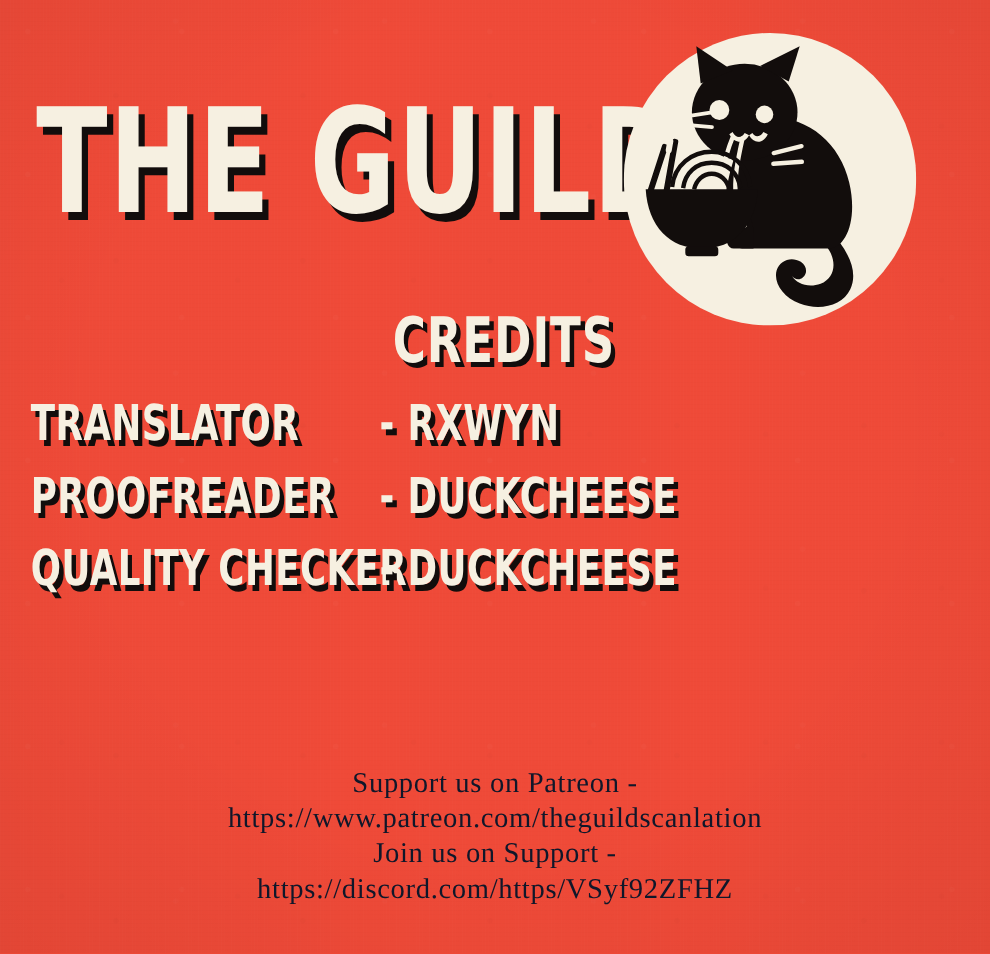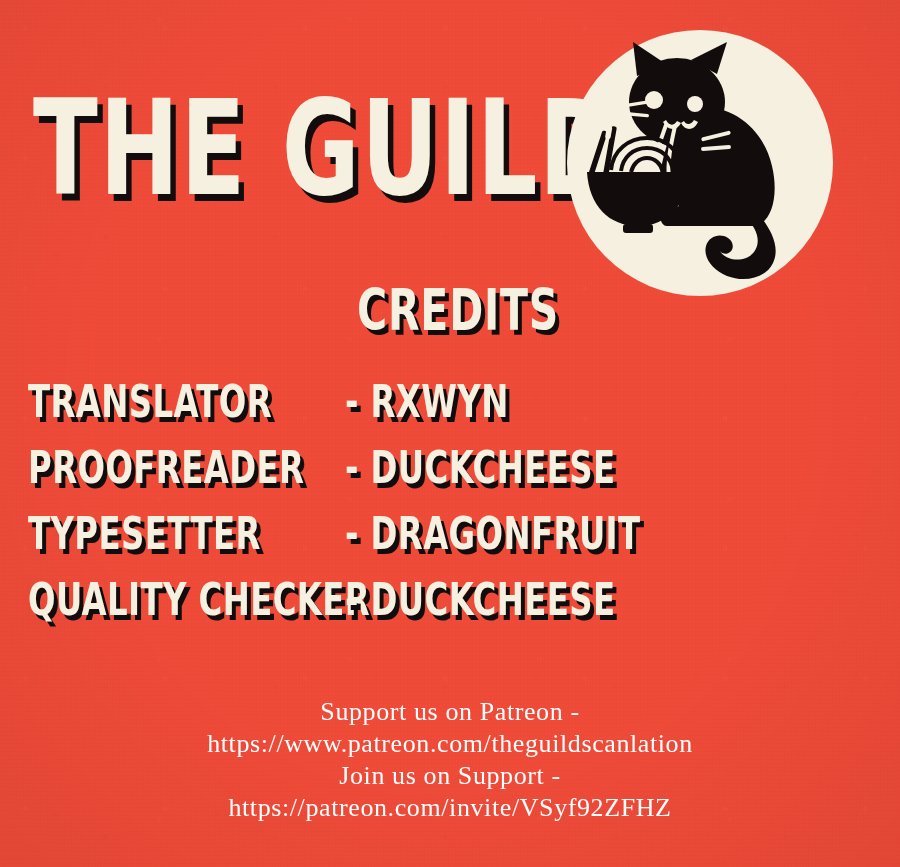--- a/index.html
+++ b/index.html
@@ -84,21 +84,21 @@
     top: 282px;
     font-size: 57px;
     line-height: 1;
     letter-spacing: 1px;
     text-shadow: 5px 5px 0 #120d0c;
   }
 
   .credits-list {
     position: absolute;
     left: 0;
-    top: 379px;
+    top: 362px;
     width: 888px;
   }
   .credit-row {
     position: relative;
     height: 66px;
   }
   .credit-role {
     position: absolute;
     left: 28px;
     top: 0;
@@ -118,21 +118,21 @@
   }
 
   
   .footer {
     position: absolute;
     left: 0;
     right: 0;
     top: 696px;
     text-align: center;
     font-family: "Liberation Serif", "DejaVu Serif", serif;
-    color: #ffffff;
+    color: #0f172a;
     font-size: 26px;
     line-height: 32px;
     letter-spacing: .6px;
   }
   .footer div { white-space: nowrap; }
 </style>
 </head>
 <body>
 
 <div class="page">
@@ -226,32 +226,28 @@
       <div class="poster credit-role">TRANSLATOR</div>
       <div class="poster credit-name">- RXWYN</div>
     </div>
 
     <div class="credit-row">
       <div class="poster credit-role">PROOFREADER</div>
       <div class="poster credit-name">- DUCKCHEESE</div>
     </div>
 
 
-    <div class="credit-row">
-      <div class="poster credit-role">TYPESETTER</div>
-      <div class="poster credit-name">- DRAGONFRUIT</div>
-    </div>
 
     <div class="credit-row">
       <div class="poster credit-role">QUALITY CHECKER</div>
       <div class="poster credit-name">- DUCKCHEESE</div>
     </div>
 
   </div>
 
   <div class="footer">
     <div>Support us on Patreon -</div>
     <div>https://www.patreon.com/theguildscanlation</div>
     <div>Join us on Support -</div>
-    <div>https://patreon.com/invite/VSyf92ZFHZ</div>
+    <div>https://discord.com/https/VSyf92ZFHZ</div>
   </div>
 
 </div>
 
 </body></html>

